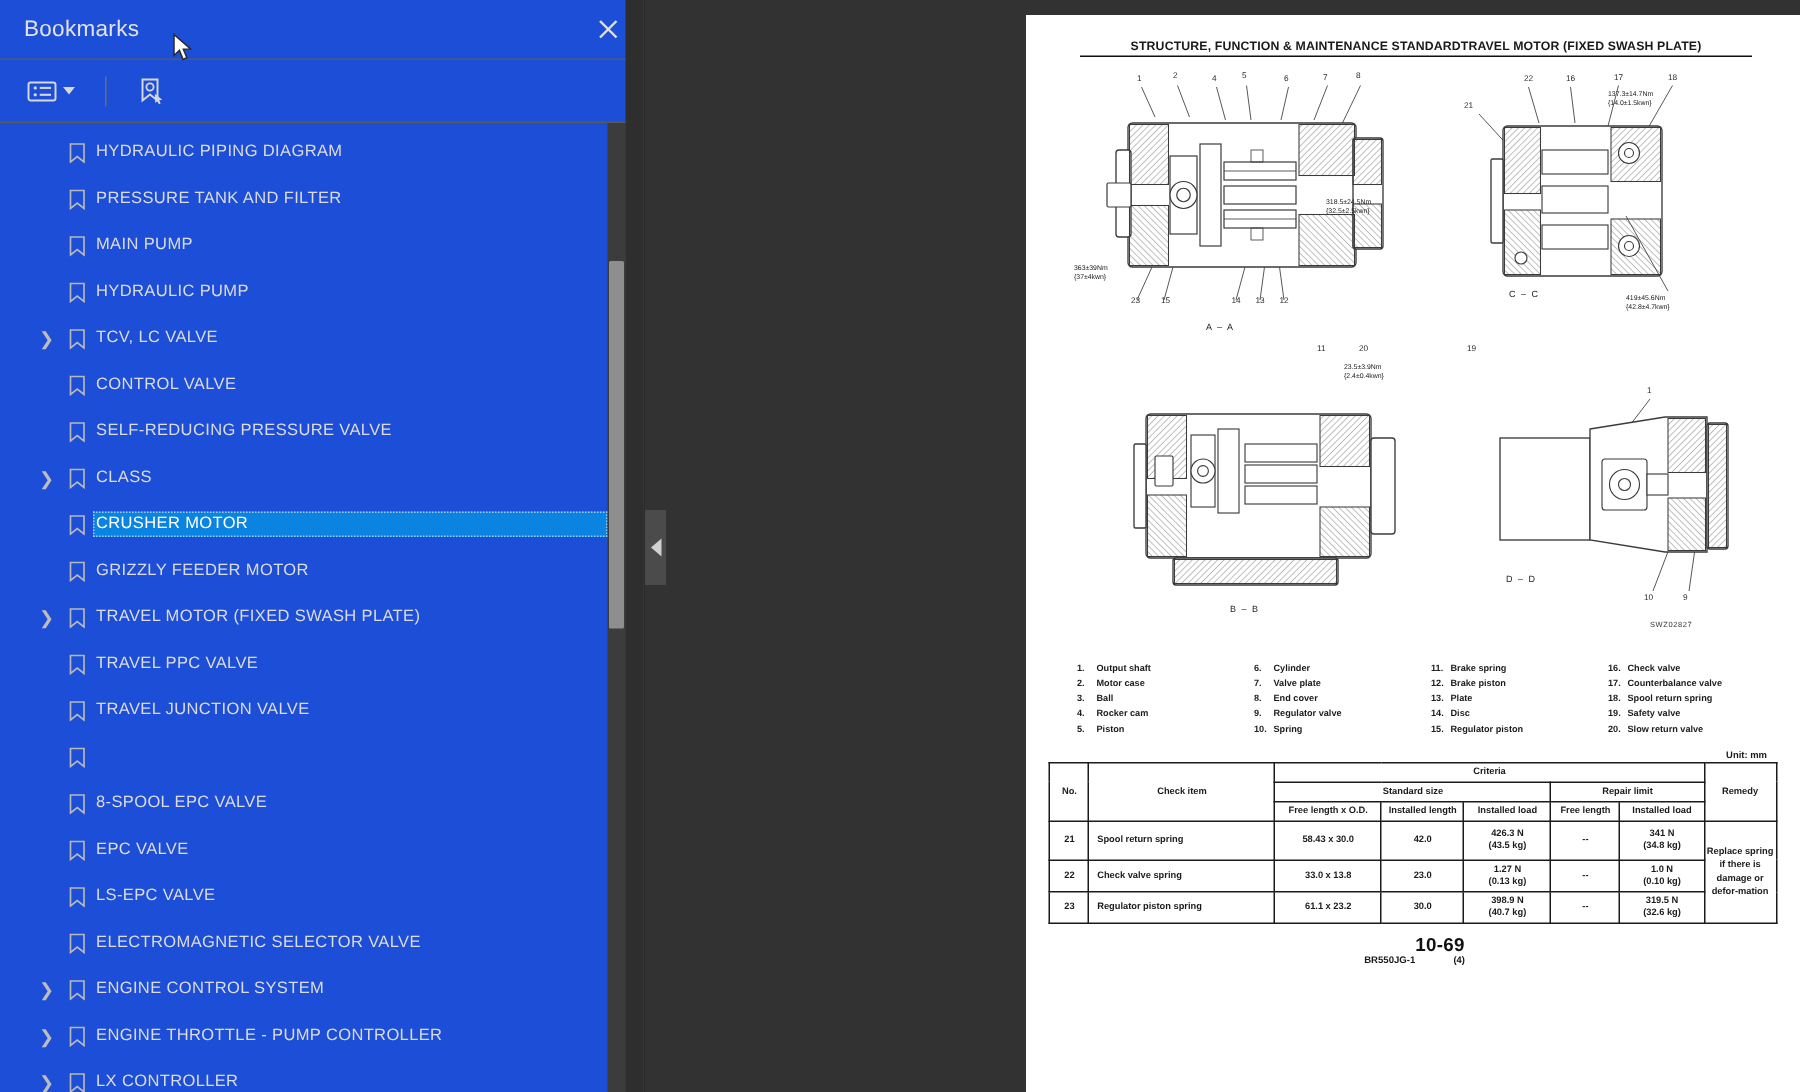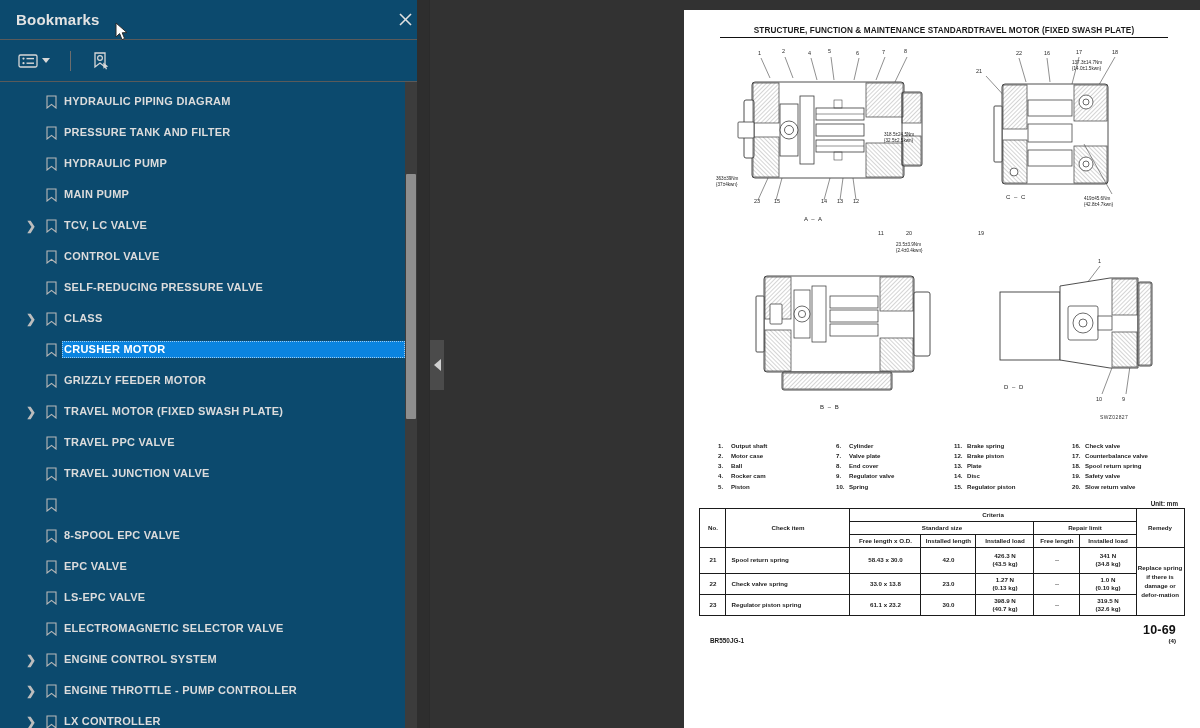--- a/index.html
+++ b/index.html
@@ -8,24 +8,23 @@
     overflow: hidden;
     background: #323232;
     font-family: "Liberation Sans", sans-serif;
   }
   #app { position: relative; width: 1200px; height: 728px; }
 
   
   #sidebar {
     position: absolute; left: 0; top: 0;
     width: 430px; height: 728px;
-    background: #0c4a6e;
+    background: #1d4ed8;
     display: flex; flex-direction: column;
     border-right: 1px solid #2b2b2b;
-    font-weight: bold;
   }
   #panel-header {
     height: 40px; flex: 0 0 40px;
     display: flex; align-items: center;
     padding: 0 12px 0 16px;
     border-bottom: 1px solid #5a5a5a;
   }
   #panel-title {
     color: #e3e3e3; font-size: 15px; letter-spacing: .2px;
     flex: 1;
@@ -158,21 +157,21 @@
   #spec td, #spec th {
     border: 0.8px solid #1b1b1b;
     font-size: 6.2px; font-weight: bold; color: #1b1b1b;
     text-align: center; padding: 2px 1px; line-height: 1.3;
   }
   #spec .tall { height: 26px; }
   #spec .left { text-align: left; padding-left: 5px; }
   #spec .bt-thick { border-top-width: 1.6px; }
 
   #footer {
-    display: flex; justify-content: space-between; align-items: flex-end;
+    display: flex; justify-content: center; align-items: flex-end;
     padding: 7px 12px 0 14px;
   }
   #footer-left { font-size: 6.4px; font-weight: bold; color: #1b1b1b; }
   #footer-right { text-align: right; }
   #pg-no { font-size: 12.5px; font-weight: bold; color: #111; letter-spacing: .2px; }
   #pg-rev { font-size: 6.2px; font-weight: bold; color: #111; }
 
   
   #cursor { position: absolute; left: 115px; top: 22px; width: 14px; height: 20px; }
 </style>
@@ -234,30 +233,30 @@
           </span>
           <span class="bm-label">PRESSURE TANK AND FILTER</span>
         </div>
         <div class="bm-row">
           <span class="bm-twisty empty">&nbsp;</span>
           <span class="bm-ico">
             <svg width="11" height="14" viewBox="0 0 11 14">
               <path d="M1 1 h9 v12 l-4.5 -3.6 l-4.5 3.6 z" fill="none" stroke="#b9b9b9" stroke-width="1.1"></path>
             </svg>
           </span>
+          <span class="bm-label">MAIN PUMP</span>
+        </div>
+        <div class="bm-row">
+          <span class="bm-twisty empty">&nbsp;</span>
+          <span class="bm-ico">
+            <svg width="11" height="14" viewBox="0 0 11 14">
+              <path d="M1 1 h9 v12 l-4.5 -3.6 l-4.5 3.6 z" fill="none" stroke="#b9b9b9" stroke-width="1.1"></path>
+            </svg>
+          </span>
           <span class="bm-label">HYDRAULIC PUMP</span>
-        </div>
-        <div class="bm-row">
-          <span class="bm-twisty empty">&nbsp;</span>
-          <span class="bm-ico">
-            <svg width="11" height="14" viewBox="0 0 11 14">
-              <path d="M1 1 h9 v12 l-4.5 -3.6 l-4.5 3.6 z" fill="none" stroke="#b9b9b9" stroke-width="1.1"></path>
-            </svg>
-          </span>
-          <span class="bm-label">MAIN PUMP</span>
         </div>
         <div class="bm-row">
           <span class="bm-twisty">❯</span>
           <span class="bm-ico">
             <svg width="11" height="14" viewBox="0 0 11 14">
               <path d="M1 1 h9 v12 l-4.5 -3.6 l-4.5 3.6 z" fill="none" stroke="#b9b9b9" stroke-width="1.1"></path>
             </svg>
           </span>
           <span class="bm-label">TCV, LC VALVE</span>
         </div>

